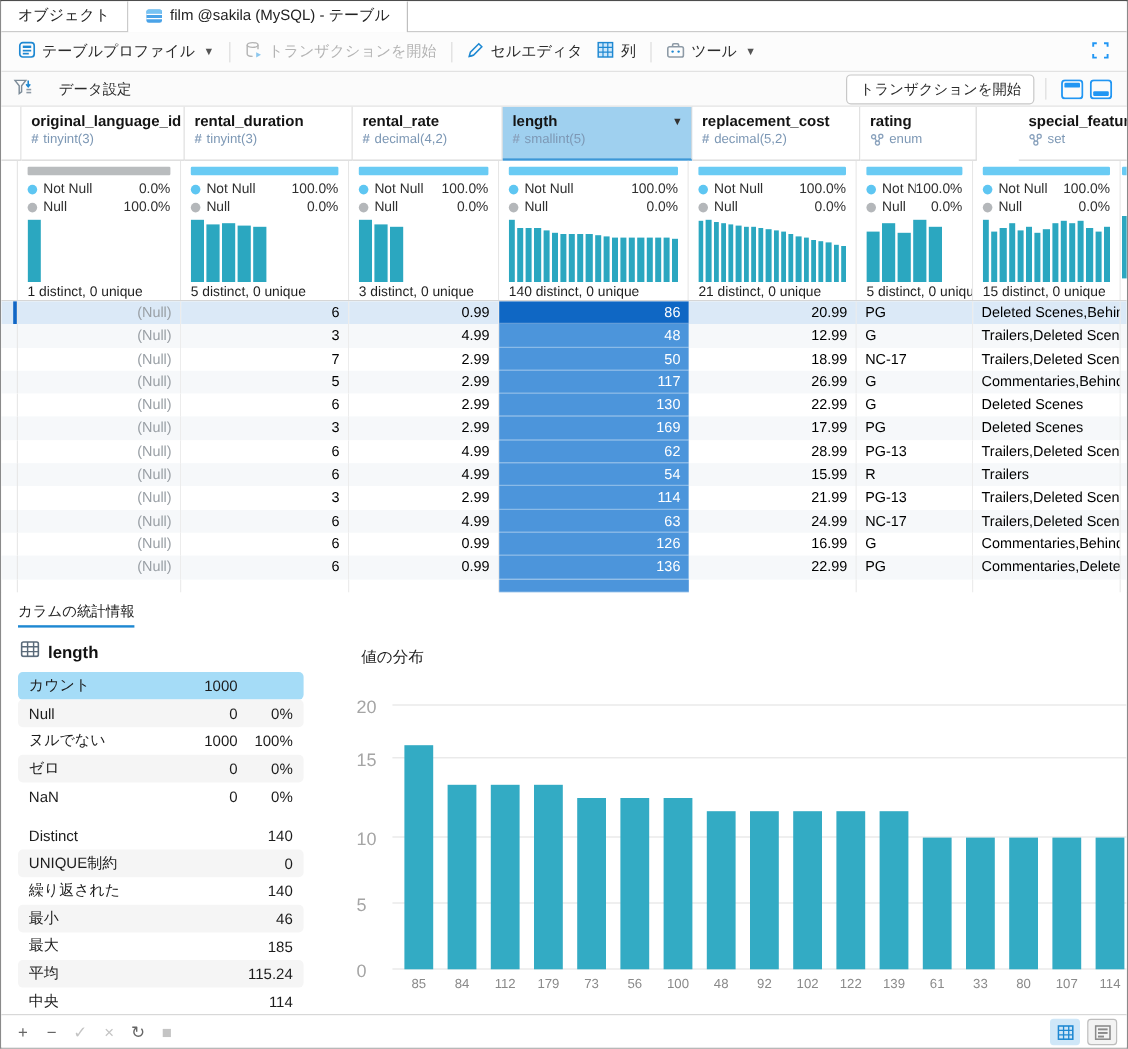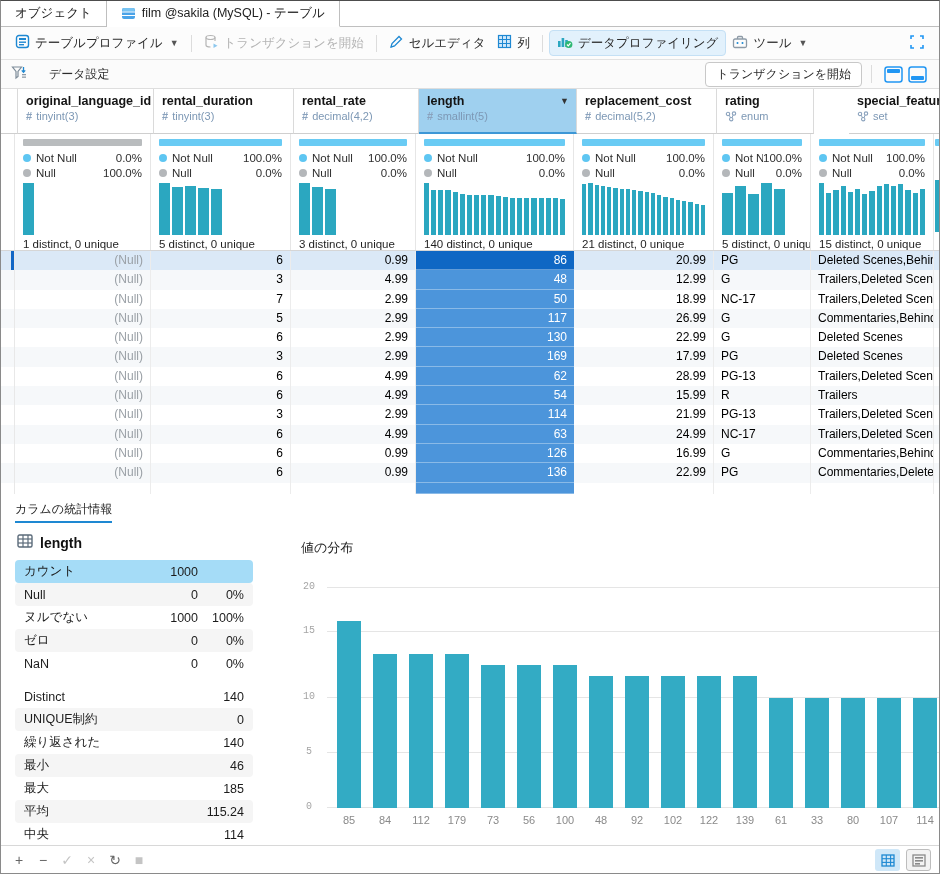--- a/index.html
+++ b/index.html
@@ -85,22 +85,22 @@
   .s-row.highlight { background:#a5dcf7; }
   .s-row.gap { margin-bottom:10px; }
   .s-label { flex:1; white-space:nowrap; overflow:hidden; }
   .s-value { text-align:right; flex:1; }
   .s-pct { width:46px; text-align:right; flex:none; }
 
   .chart { position:absolute; left:290px; top:0; right:0; bottom:0; overflow:hidden; }
   .c-title { position:absolute; left:10px; top:45px; font-size:13px; color:#1b1b1b; }
   .c-plot { position:absolute; left:36px; right:0; top:94px; height:220px; }
   .gl { position:absolute; left:0; right:0; height:1px; background:#e5e5e5; }
-  .gl-label { position:absolute; left:-30px; top:-6px; width:24px; text-align:center;
-              font-size:10px; color:#a5a5a5;font-family:Liberation Mono, monospace; }
+  .gl-label { position:absolute; left:-30px; top:-6px; width:24px; text-align:left;
+              font-size:15px; color:#a5a5a5; }
   .c-bars { position:absolute; left:4px; right:0; bottom:0; top:0; display:flex;
             align-items:flex-end; overflow:hidden; }
   .c-slot { flex:none; width:36px; display:flex; justify-content:center; }
   .c-bar { width:24px; background:#33abc4; }
   .c-xlabels { position:absolute; left:40px; right:0; top:320px; display:flex; overflow:hidden; }
   .c-xl { flex:none; width:36px; text-align:center; font-size:11px; color:#8a8a8a; }
 
   
   .statusbar { display:flex; align-items:center; height:28px; padding:0 8px; background:#fff; }
   .st-ic { width:20px; text-align:center; font-size:14px; color:#666; }
@@ -173,32 +173,20 @@
             <rect x="1.5" y="1.5" width="12" height="12" fill="#cfe8fa" stroke="#1e88d2" stroke-width="1.2"></rect>
             <line x1="5.5" y1="1.5" x2="5.5" y2="13.5" stroke="#1e88d2" stroke-width="1"></line>
             <line x1="9.5" y1="1.5" x2="9.5" y2="13.5" stroke="#1e88d2" stroke-width="1"></line>
             <line x1="1.5" y1="5.5" x2="13.5" y2="5.5" stroke="#1e88d2" stroke-width="1"></line>
             <line x1="1.5" y1="9.5" x2="13.5" y2="9.5" stroke="#1e88d2" stroke-width="1"></line>
           </svg>
       </span>
       <span>列</span>
     </div>
     <div class="tsep"></div>
-    <div class="tbtn chip">
-      <span>
-        <svg width="16" height="15" viewBox="0 0 16 15">
-            <rect x="1" y="7" width="2.6" height="6" fill="#2ba7c0"></rect>
-            <rect x="4.6" y="4" width="2.6" height="9" fill="#2ba7c0"></rect>
-            <rect x="8.2" y="6" width="2.6" height="7" fill="#2ba7c0"></rect>
-            <circle cx="11.8" cy="10.5" r="3.6" fill="#2eb873"></circle>
-            <path d="M10 10.5 l1.3 1.3 2.2-2.6" fill="none" stroke="#fff" stroke-width="1.2"></path>
-          </svg>
-      </span>
-      <span>データプロファイリング</span>
-    </div>
     <div class="tbtn">
       <span>
         <svg width="16" height="14" viewBox="0 0 16 14">
             <rect x="1.5" y="4" width="13" height="8.5" rx="1.5" fill="none" stroke="#8d9aa6" stroke-width="1.3"></rect>
             <path d="M5.5 4 V2.5 a1 1 0 0 1 1-1 h3 a1 1 0 0 1 1 1 V4" fill="none" stroke="#8d9aa6" stroke-width="1.3"></path>
             <circle cx="5.5" cy="8" r="1" fill="#1e88d2"></circle>
             <circle cx="10.5" cy="8" r="1" fill="#1e88d2"></circle>
           </svg>
       </span>
       <span>ツール</span>

